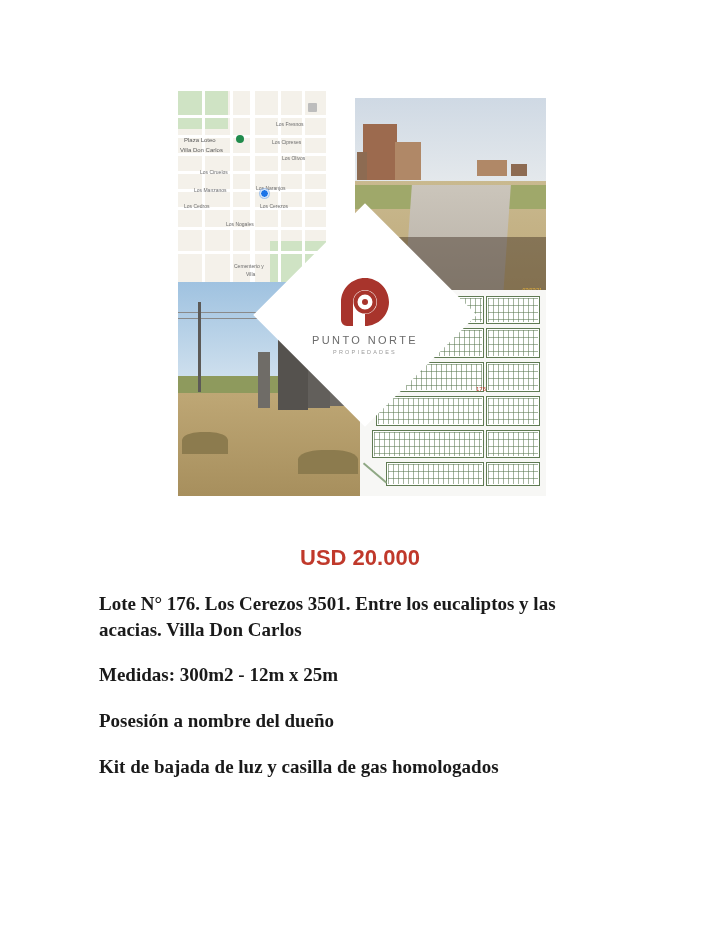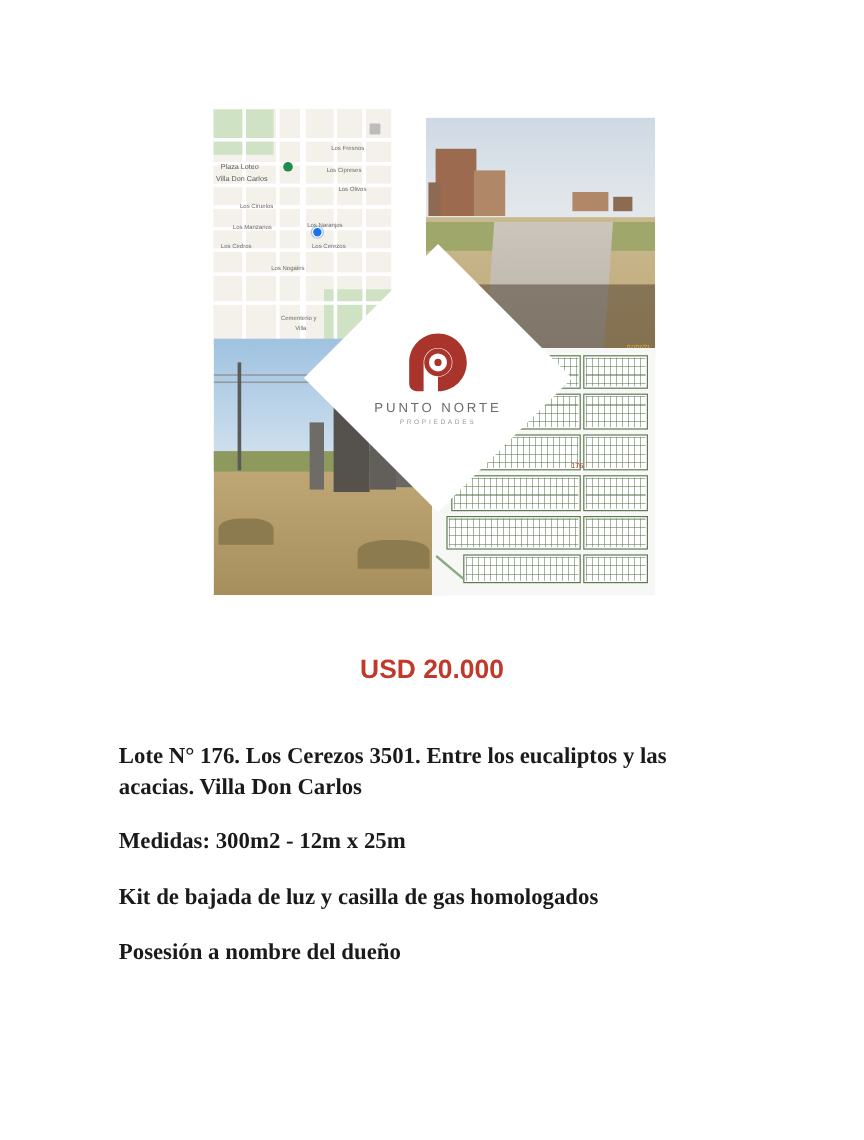--- a/index.html
+++ b/index.html
@@ -274,21 +274,21 @@
     font-family: "Liberation Sans", sans-serif;
     font-size: 22px;
     font-weight: bold;
     color: #c0392b;
   }
 
   
   .desc {
     position: absolute;
     left: 99px;
-    top: 618px;
+    top: 591px;
     width: 470px;
   }
   .desc p {
     margin: 0 0 20px 0;
     font-family: "Liberation Serif", "Liberation Sans", sans-serif;
     font-size: 19px;
     font-weight: bold;
     color: #1a1a1a;
     line-height: 1.35;
   }
@@ -425,17 +425,17 @@
       <div class="logo-sub">PROPIEDADES</div>
     </div>
 
   </div>
 
   <div class="price">USD 20.000</div>
 
   <div class="desc">
     <p>Lote N° 176. Los Cerezos 3501. Entre los eucaliptos y las acacias. Villa Don Carlos</p>
     <p>Medidas: 300m2 - 12m x 25m</p>
+    <p>Posesión a nombre del dueño</p>
     <p>Kit de bajada de luz y casilla de gas homologados</p>
-    <p>Posesión a nombre del dueño</p>
   </div>
 
 </div>
 
 </body></html>

